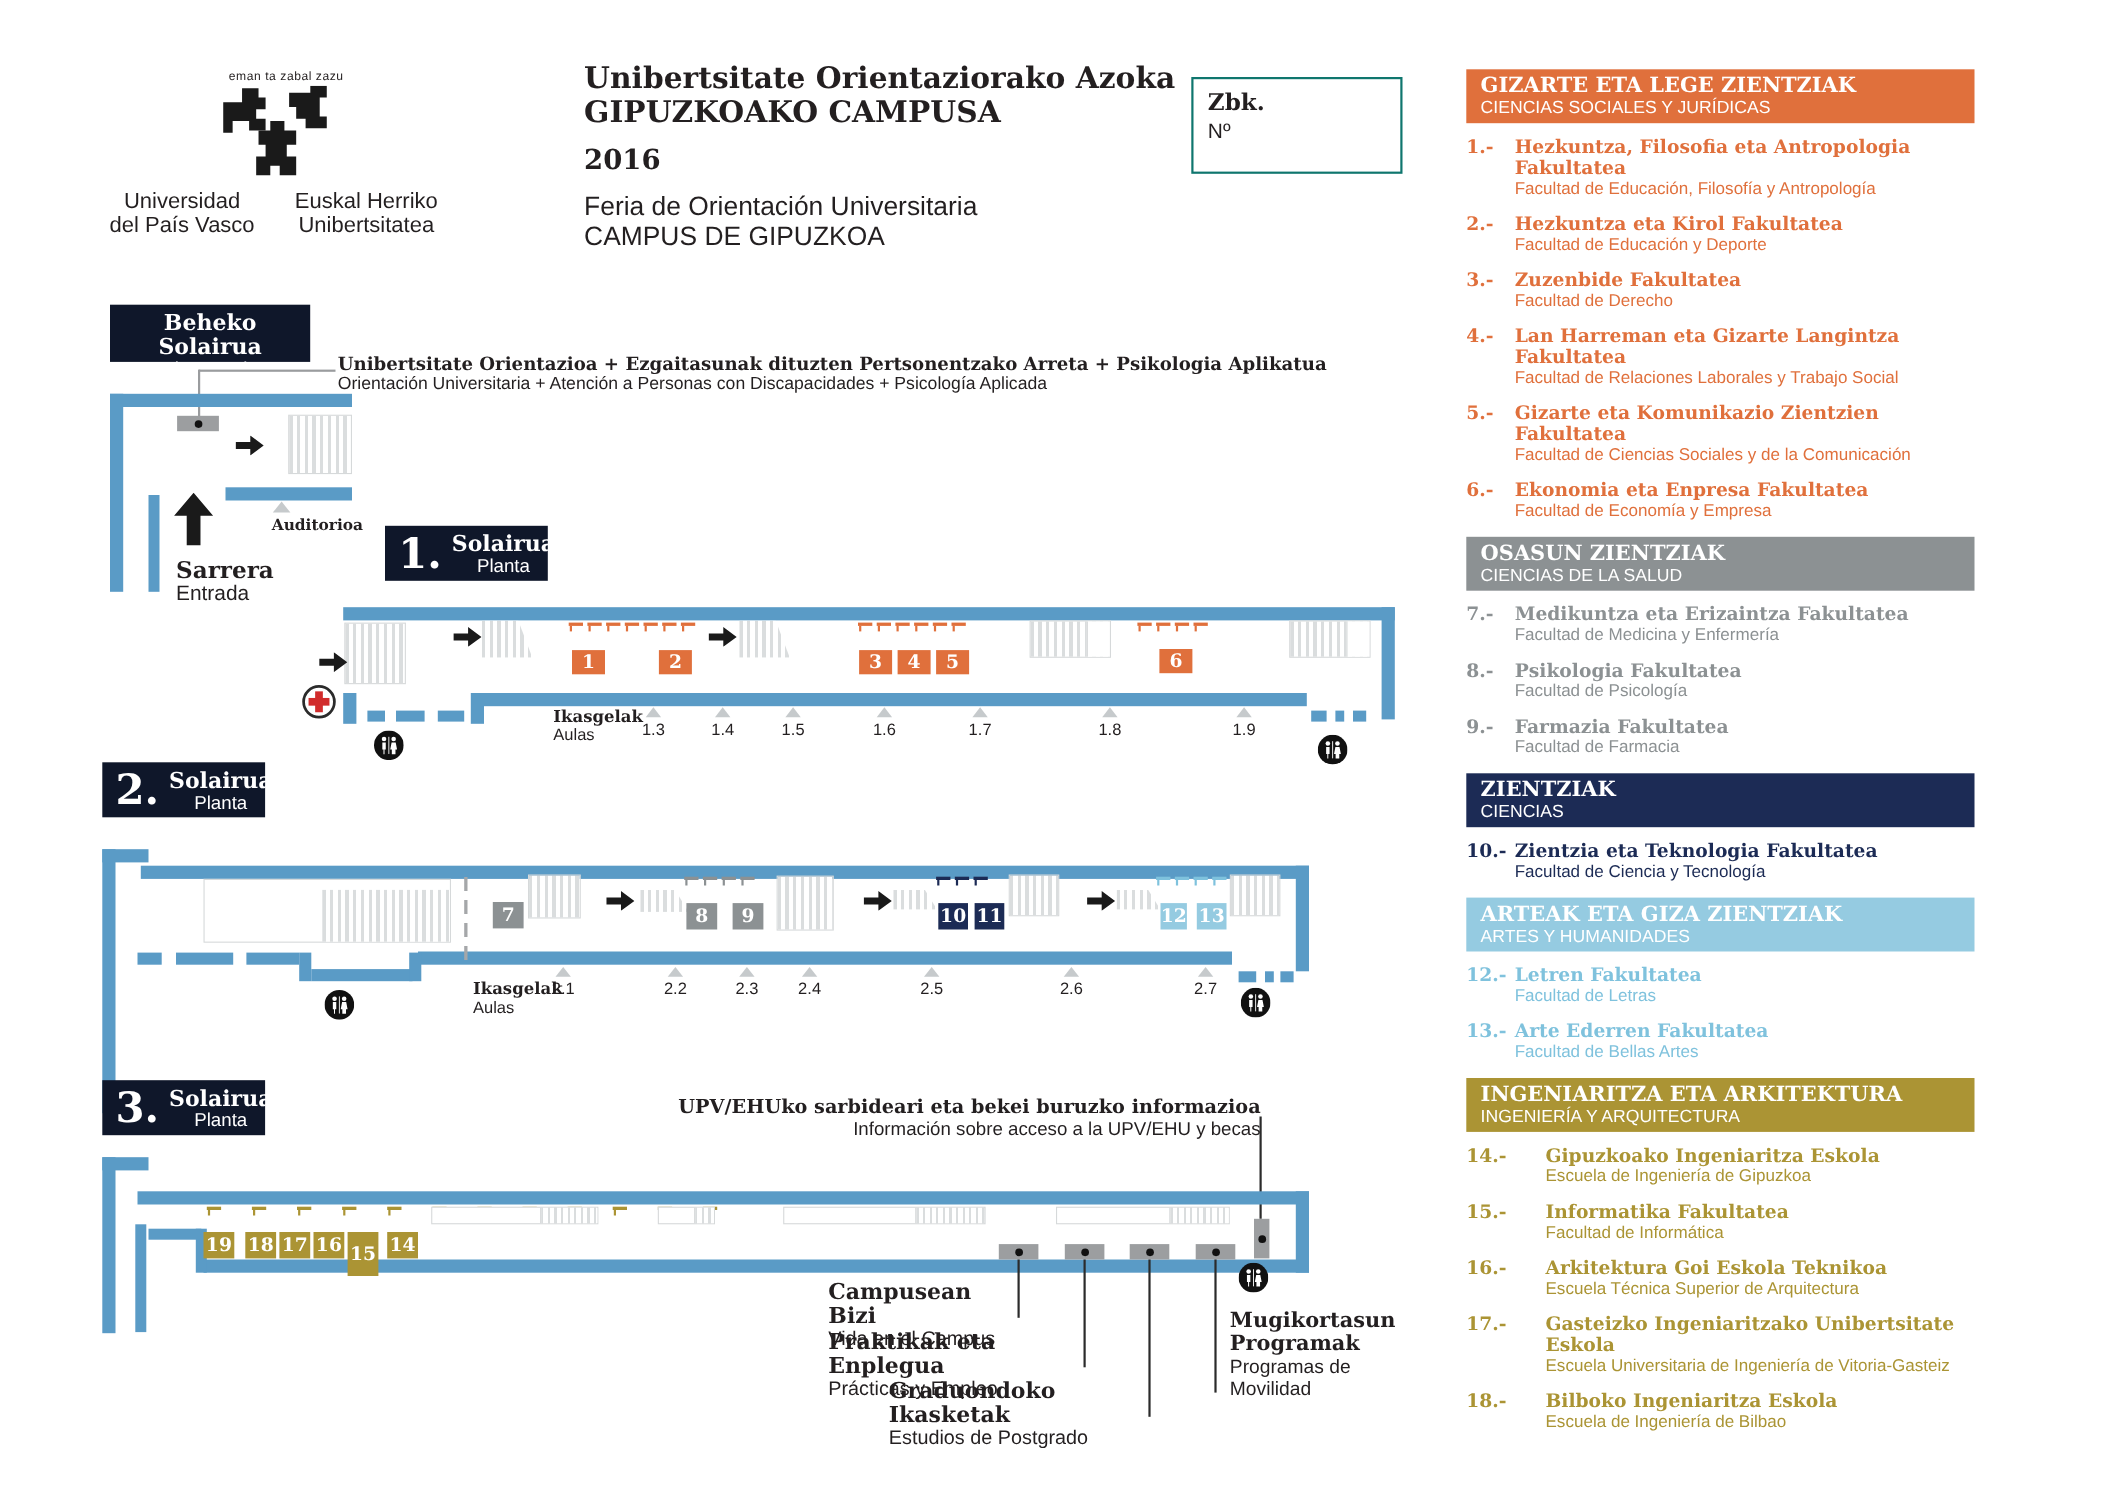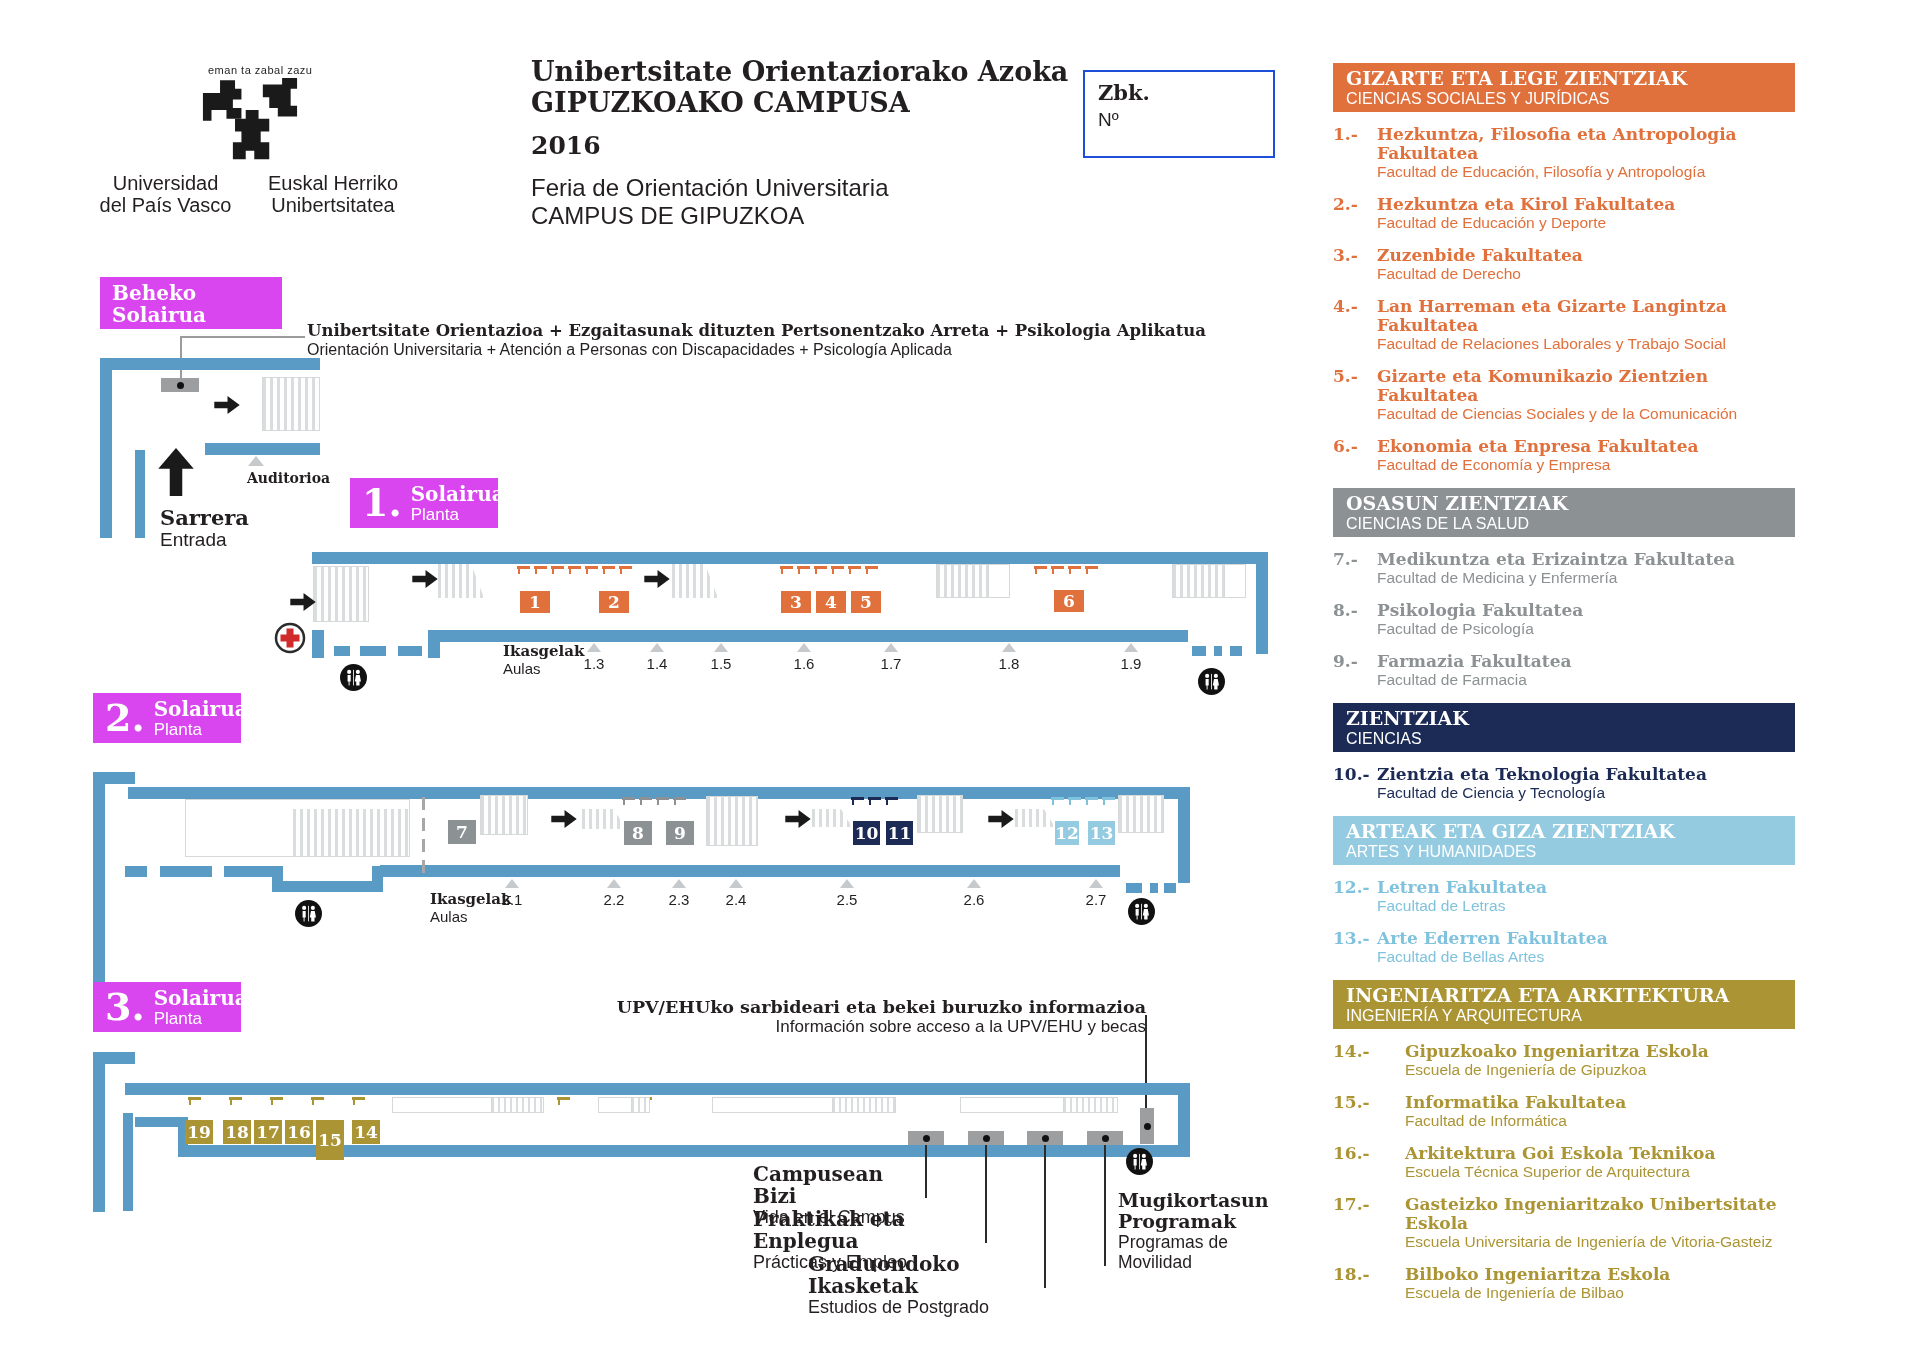--- a/index.html
+++ b/index.html
@@ -17,21 +17,21 @@
   .stairs.slant{clip-path:polygon(0 0,72% 0,100% 100%,0 100%);border:none;}
   .endbox{position:absolute;right:0;top:0;bottom:0;width:20px;background:#fff;border-left:1.5px solid var(--ltgray);}
   .booth{position:absolute;color:#fff;font-family:"DejaVu Serif",serif;font-weight:bold;font-size:17px;
          display:flex;align-items:center;justify-content:center;}
   .tables{position:absolute;display:flex;gap:4px;}
   .tables i{display:block;width:13px;height:9px;border-top:3px solid currentColor;position:relative;}
   .tables i::before{content:"";position:absolute;left:1px;top:0;width:2px;height:5px;background:currentColor;}
   .room{position:absolute;width:34px;text-align:center;font-size:15px;color:var(--ink);}
   .room::before{content:"";display:block;margin:0 auto 3px;width:0;height:0;
       border-left:7px solid transparent;border-right:7px solid transparent;border-bottom:9px solid #C6CACC;}
-  .flabel{position:absolute;background:#d946ef;color:#fff;padding:5px 12px;box-sizing:border-box;}
+  .flabel{position:absolute;background:#0f172a;color:#fff;padding:5px 12px;box-sizing:border-box;text-align:center;}
   .flabel .l1{font-family:"DejaVu Serif",serif;font-weight:bold;font-size:20px;line-height:22px;}
   .flabel .l2{font-size:17px;line-height:19px;}
   .flabel.num{display:flex;align-items:center;gap:9px;padding:2px 12px;}
   .flabel.num .big{font-family:"DejaVu Serif",serif;font-weight:bold;font-size:38px;line-height:40px;}
   .dotbooth{position:absolute;background:#9C9EA0;}
   .dotbooth::after{content:"";position:absolute;left:50%;top:50%;width:7px;height:7px;margin:-3.5px 0 0 -3.5px;border-radius:50%;background:#111;}
   .leader{position:absolute;background:#2B2B2B;}
   .leader.gray{background:#9A9C9E;}
   .groom{position:absolute;border:1.5px solid var(--ltgray);background:#fff;box-sizing:border-box;}
   .ghatch{position:absolute;left:48%;top:16%;right:0;bottom:0;background:repeating-linear-gradient(90deg,#DADDDE 0 3px,#fff 3px 7px);}
@@ -76,21 +76,21 @@
   </div>
 
   <div class="abs" style="left:531px;top:56px;width:560px;">
     <div class="serifb" style="font-size:27px;line-height:31px;">Unibertsitate Orientaziorako Azoka</div>
     <div class="serifb" style="font-size:27px;line-height:31px;">GIPUZKOAKO CAMPUSA</div>
     <div class="serifb" style="font-size:25px;margin-top:13px;">2016</div>
     <div class="sans" style="font-size:24px;line-height:28px;margin-top:14px;">Feria de Orientación Universitaria</div>
     <div class="sans" style="font-size:24px;line-height:28px;">CAMPUS DE GIPUZKOA</div>
   </div>
 
-  <div class="abs" style="left:1083px;top:70px;width:192px;height:88px;border:2px solid #1d4ed8;box-sizing:border-box;">
+  <div class="abs" style="left:1083px;top:70px;width:192px;height:88px;border:2px solid #0f766e;box-sizing:border-box;">
     <div class="serifb" style="margin:8px 0 0 13px;font-size:21px;">Zbk.</div>
     <div class="sans" style="margin:4px 0 0 13px;font-size:19px;">Nº</div>
   </div>
 
   <div id="legend">
 
     <div class="sec-head bg-orange">
       <div class="eu">GIZARTE ETA LEGE ZIENTZIAK</div>
       <div class="es">CIENCIAS SOCIALES Y JURÍDICAS</div>
     </div>

